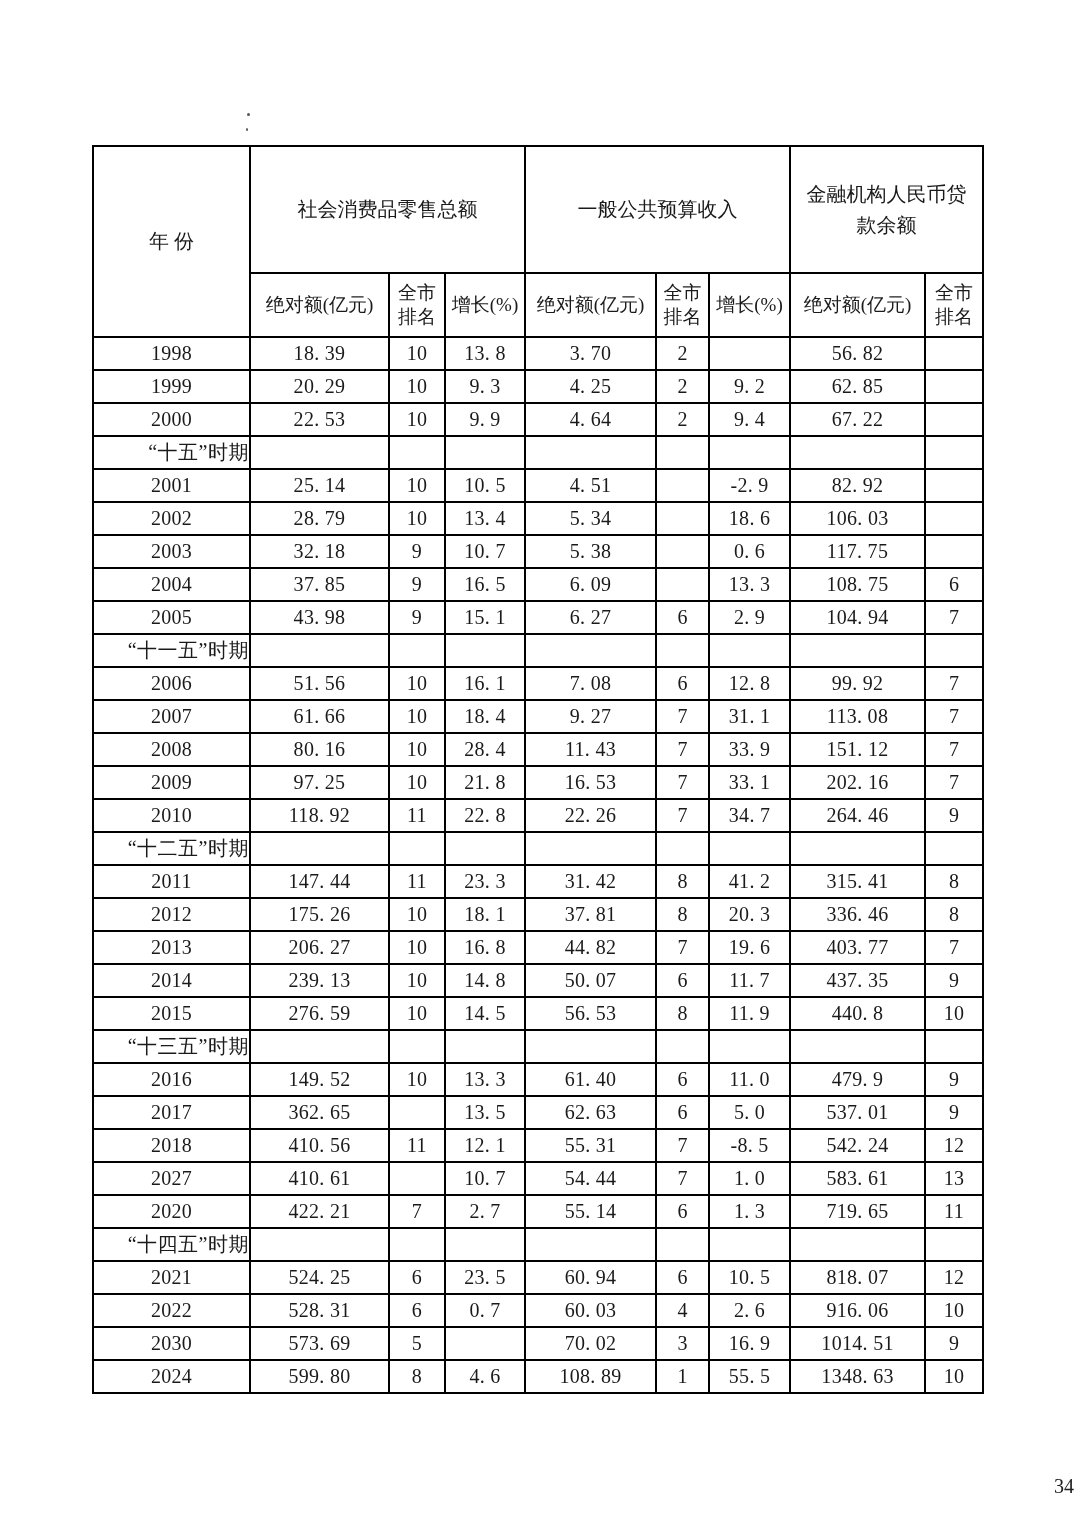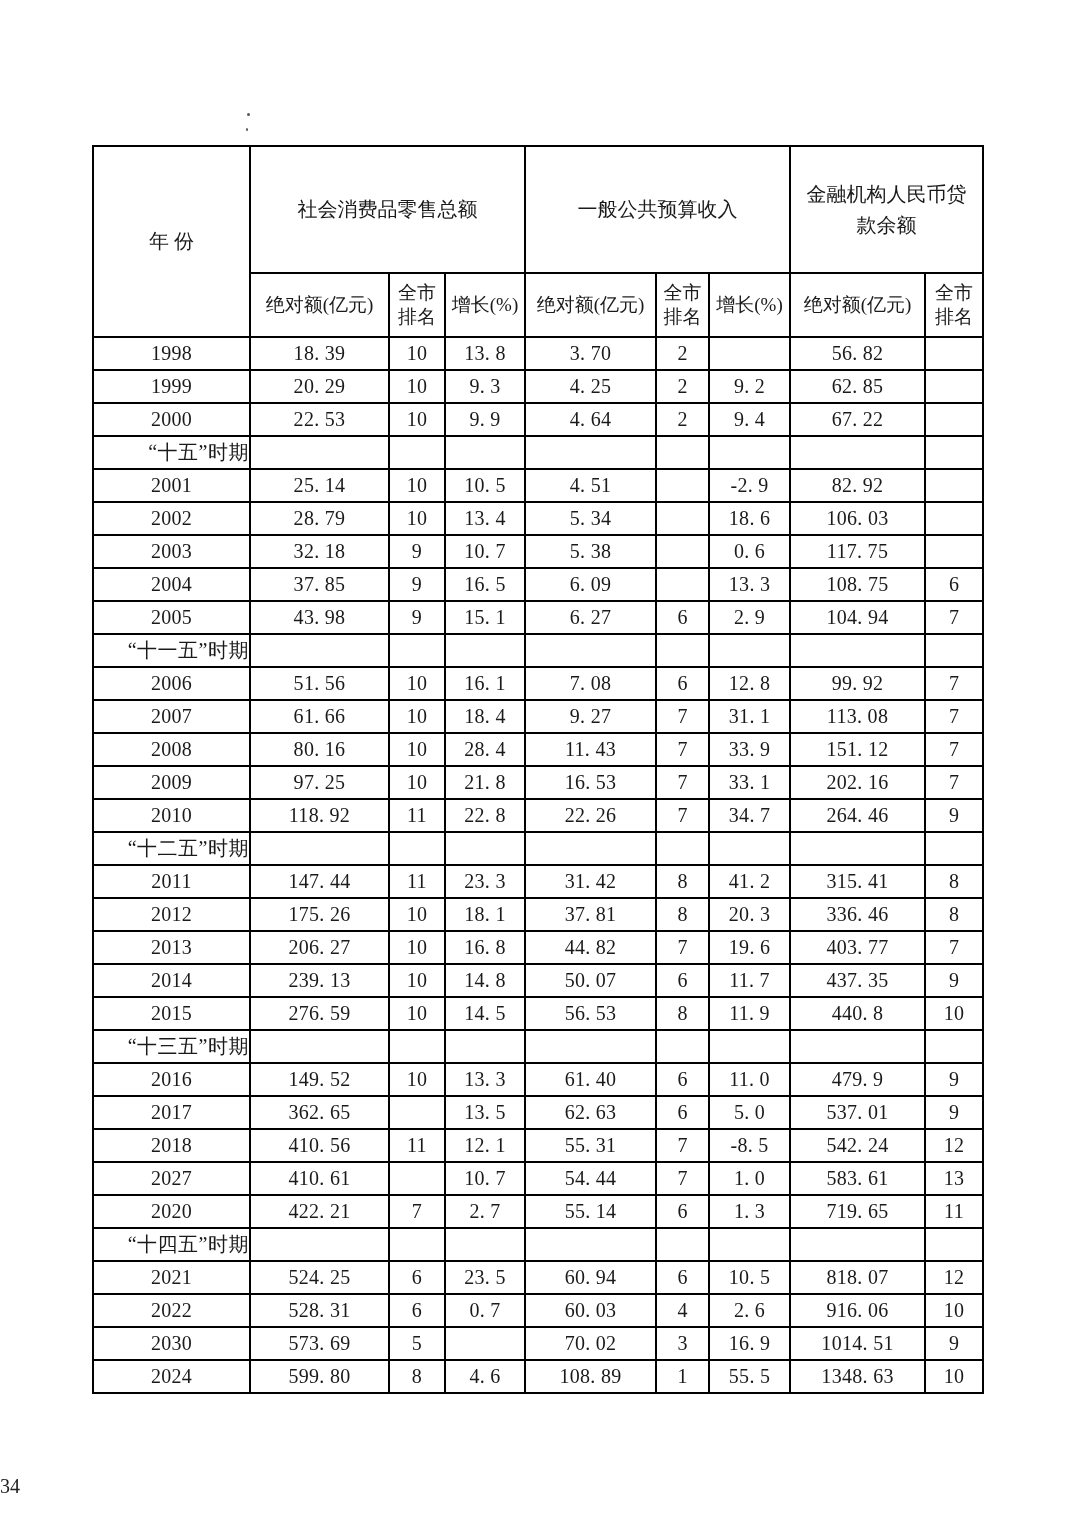--- a/index.html
+++ b/index.html
@@ -40,21 +40,21 @@
   .stats tbody td.period {
     text-align: right;
     padding-left: 22px;
     letter-spacing: 0.5px;
   }
   .page-number {
     position: absolute;
     left: 0;
     right: 0;
     top: 1475px;
-    text-align: left;
+    text-align: right;
     font-size: 20px;
     color: #222;
   }
   .speck { position: absolute; background: #555; border-radius: 50%; }
   .speck-a { left: 247px; top: 113px; width: 3px; height: 3px; }
   .speck-b { left: 246px; top: 128px; width: 2px; height: 3px; }
 </style>
 </head>
 <body>
 

